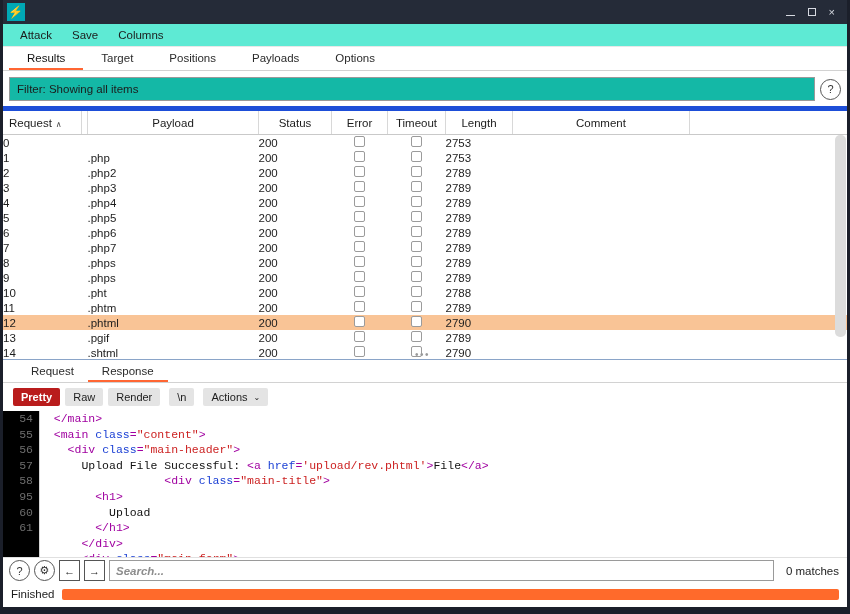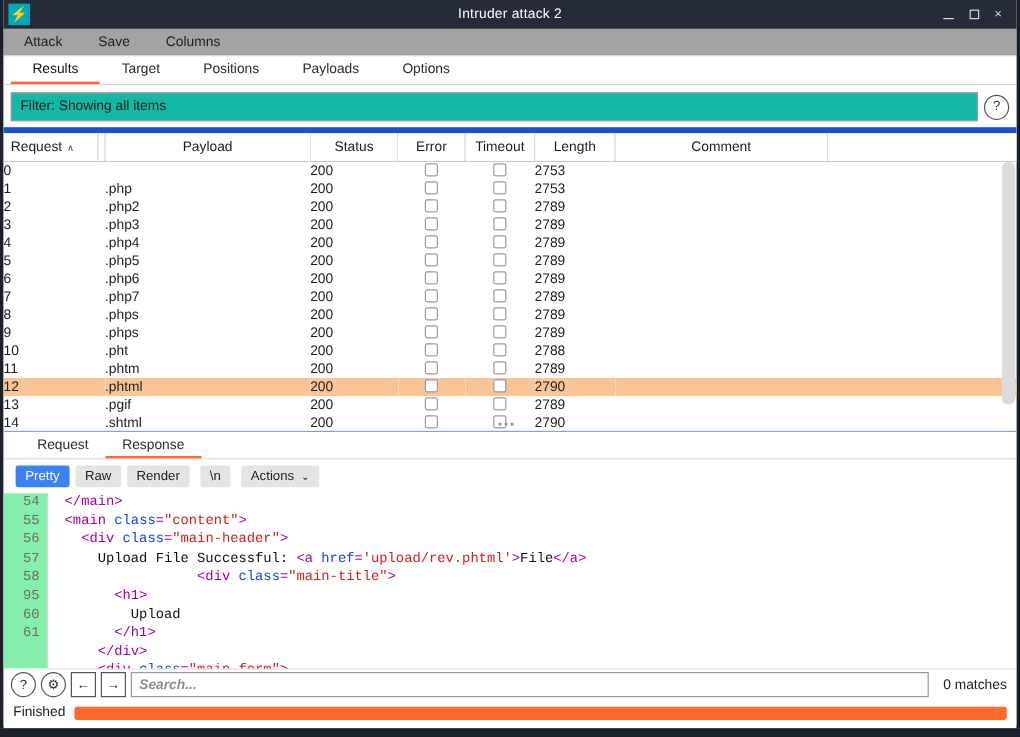--- a/index.html
+++ b/index.html
@@ -14,22 +14,22 @@
         align-items:center;justify-content:center;flex:none;}
   .logo span{color:#fff;font-size:12px;line-height:1;font-weight:bold;}
   .title{position:absolute;left:0;right:0;text-align:center;color:#ffffff;font-size:11.5px;
          letter-spacing:.2px;pointer-events:none;}
   .wbtns{margin-left:auto;display:flex;align-items:center;gap:13px;padding-right:12px;z-index:2;}
   .wbtn{color:#d6d9e0;font-size:11px;line-height:1;cursor:pointer;}
   .wbtn.sq{width:8px;height:8px;border:1.5px solid #d6d9e0;box-sizing:border-box;}
   .wbtn.mn{width:9px;height:1.5px;background:#d6d9e0;margin-top:7px;}
 
   
-  .menubar{height:22px;background:#a3a3a3;display:flex;align-items:center;
-           border-bottom:1px solid #e8e8e8;padding-left:8px;gap:12px;}
+  .menubar{height:22px;background:#5eead4;display:flex;align-items:center;
+           border-bottom:1px solid #e8e8e8;padding-left:8px;gap:2px;}
   .menuitem{font-size:11.5px;color:#1c1c1c;padding:2px 9px;cursor:pointer;}
 
   
   .tabs{height:23px;background:#fff;display:flex;align-items:flex-end;
         border-bottom:1px solid #d2d2d2;padding-left:6px;}
   .tab{font-size:11.5px;color:#2b2b2b;padding:3px 18px 4px;cursor:pointer;
        border-bottom:2px solid transparent;}
   .tab.active{border-bottom-color:#ff6633;color:#111;}
 
   
@@ -72,28 +72,28 @@
 
   
   .subtabs{height:22px;display:flex;align-items:flex-end;background:#fff;
            border-bottom:1px solid #d2d2d2;padding-left:14px;}
   .subtab{font-size:11.5px;color:#2b2b2b;padding:2px 14px 3px;cursor:pointer;
           border-bottom:2px solid transparent;}
   .subtab.active{border-bottom-color:#ff6633;}
 
   .viewbar{height:24px;display:flex;align-items:center;gap:5px;padding:2px 0 2px 10px;background:#fff;}
   .seg{font-size:11px;color:#1c1c1c;background:#e4e4e4;padding:3px 8px;cursor:pointer;border-radius:2px;}
-  .seg.on{background:#3b82f6;color:#fff;}
+  .seg.on{background:#b91c1c;color:#fff;font-weight:bold;}
   .seg.nl{margin-left:4px;}
   .seg.act{display:flex;align-items:center;gap:6px;margin-left:4px;}
   .caret{font-size:8px;}
 
   .code{position:relative;height:146px;overflow:hidden;background:#fff;
         font-family:"Liberation Mono",monospace;font-size:11.5px;line-height:15.6px;}
-  .gutter{position:absolute;left:0;top:0;width:36px;height:100%;background:#86efac;
+  .gutter{position:absolute;left:0;top:0;width:36px;height:100%;background:#000000;
           border-right:1px solid #d5d5d5;}
   .gutter div{text-align:right;padding-right:6px;color:#6d6d6d;}
   .codebody{position:absolute;left:37px;top:0;right:0;white-space:pre;}
   .t{color:#a000a0;}  
   .a{color:#1a3fd4;}  
   .v{color:#cc2222;}  
   .x{color:#111111;}  
 
   
   .searchbar{height:25px;display:flex;align-items:center;gap:4px;padding:0 6px;
@@ -113,21 +113,20 @@
 </style>
 </head>
 <body>
 
 <div class="window">
 
   <div class="titlebar">
     <div class="logo">
         <span>⚡</span>
       </div>
-    <div class="title">Intruder attack 2</div>
     <div class="wbtns">
       <div class="wbtn mn"></div>
       <div class="wbtn sq"></div>
       <div class="wbtn">×</div>
     </div>
   </div>
 
   <div class="menubar">
     <div class="menuitem">Attack</div>
     <div class="menuitem">Save</div>

